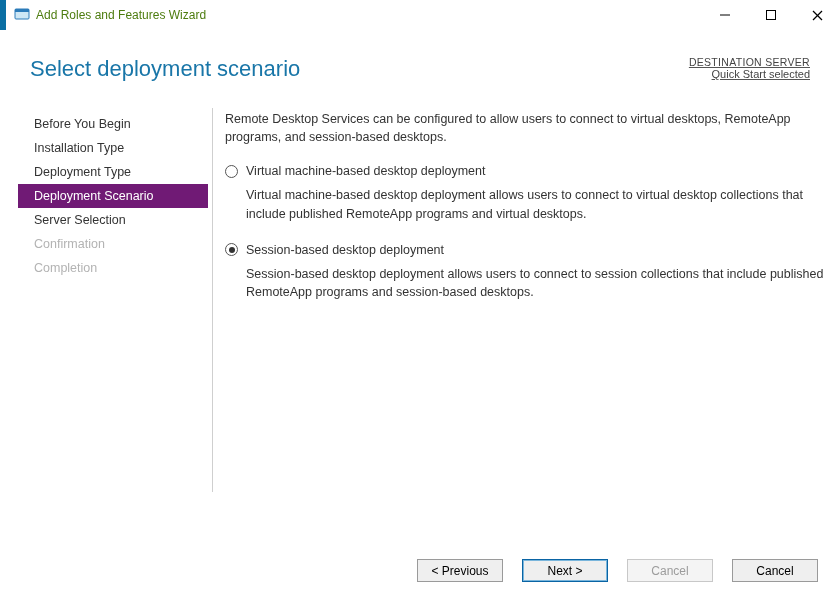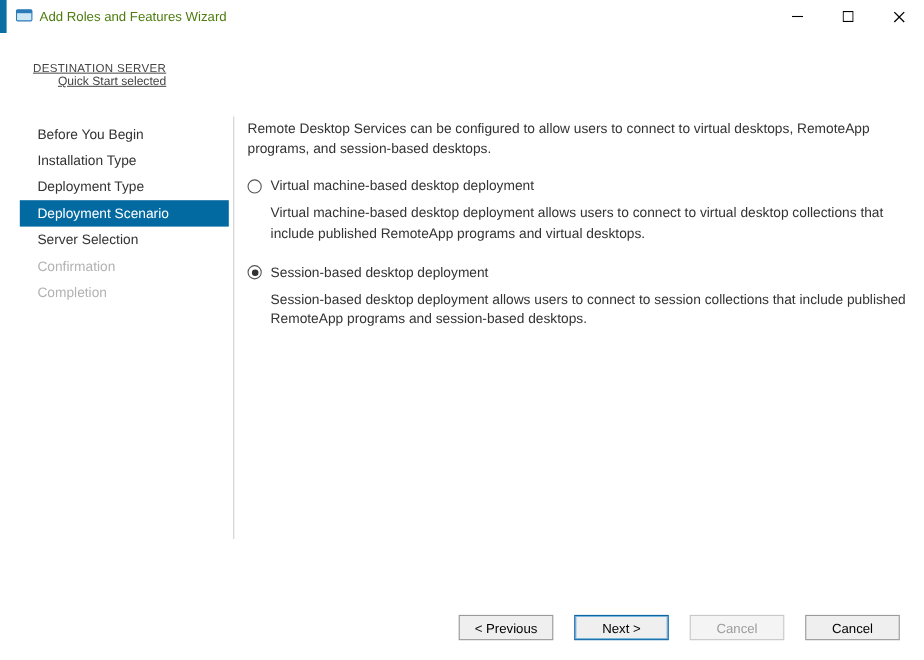--- a/index.html
+++ b/index.html
@@ -87,21 +87,21 @@
   flex-shrink: 0;
 }
 .nav-item {
   font-size: 12.5px;
   padding: 5px 8px 5px 16px;
   color: #333;
   cursor: default;
 }
 .nav-item.disabled { color: #b3b3b3; }
 .nav-item.active {
-  background: #0369a1;
+  background: #701a75;
   color: #fff;
 }
 .vdiv {
   width: 1px;
   background: #cfcfcf;
   margin: 8px 12px 8px 4px;
   flex-shrink: 0;
 }
 .content {
   flex: 1;
@@ -196,20 +196,21 @@
     <div class="win-btn">
       <svg width="11" height="11">
           <line x1="1" y1="1" x2="10" y2="10" stroke="#000" stroke-width="1.2"></line>
           <line x1="10" y1="1" x2="1" y2="10" stroke="#000" stroke-width="1.2"></line>
         </svg>
     </div>
   </div>
 </div>
 
 <div class="header-area">
+  <div class="page-title">Select deployment scenario</div>
   <div class="dest-block">
     <div class="dest-label">DESTINATION SERVER</div>
     <div class="dest-value">Quick Start selected</div>
   </div>
 </div>
 
 <div class="body-area">
   <div class="nav">
     <div class="nav-item">Before You Begin</div>
     <div class="nav-item">Installation Type</div>

